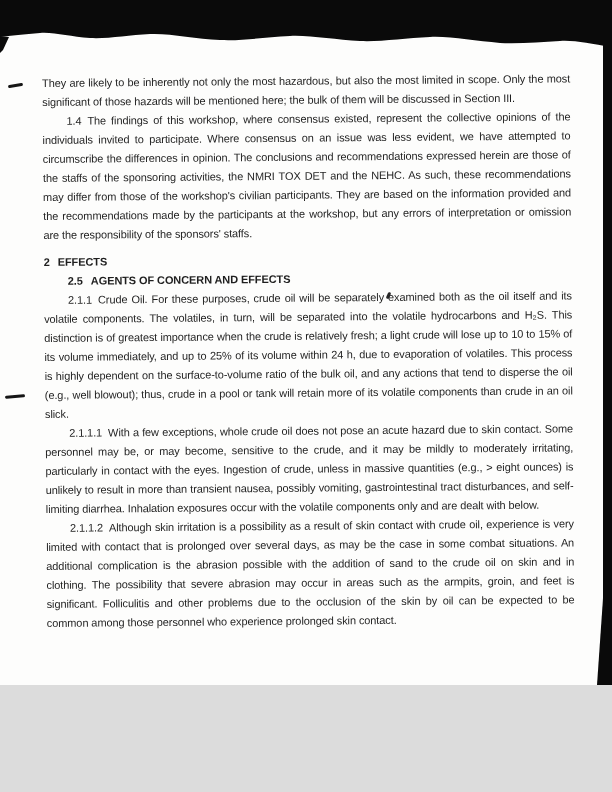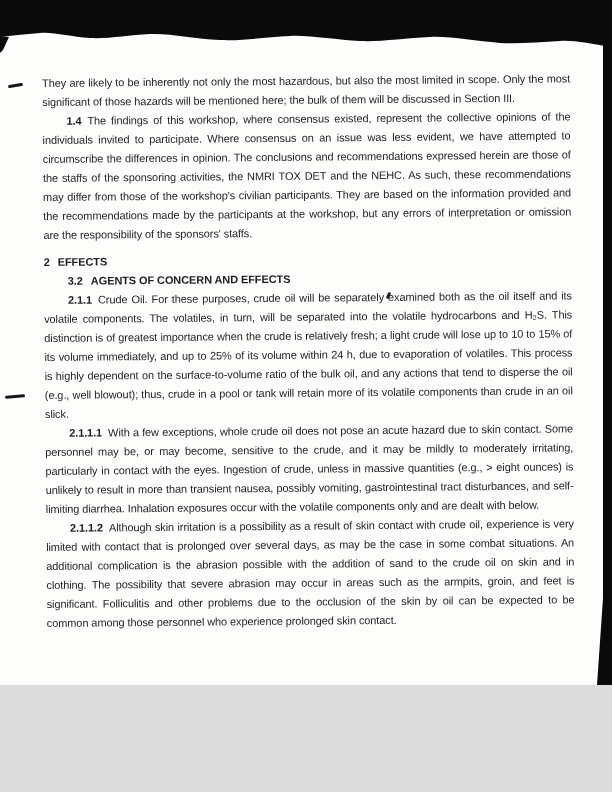--- a/index.html
+++ b/index.html
@@ -45,21 +45,21 @@
     width: 528px;
     font-size: 11px;
     line-height: 19px;
     letter-spacing: -0.1px;
     text-align: justify;
     transform: rotate(-0.5deg);
     transform-origin: 0 0;
   }
   .content p { margin: 0; }
   .indent { text-indent: 24px; }
-  .num  { font-weight: bold; margin-right: 6px; }
+  .num  { font-weight: normal; margin-right: 6px; }
   .lead { font-weight: normal; margin-right: 4px; }
   h2, h3 {
     font-size: 11px; line-height: 19px; margin: 0;
     font-weight: bold; letter-spacing: -0.1px; text-align: left;
   }
   .h-findings { margin-top: 8px; }
   .h-agents   { padding-left: 24px; }
   .hnum { margin-right: 8px; }
 
   .page-num {
@@ -87,21 +87,21 @@
   <div class="stray"></div>
 
   <div class="content">
 
     <p class="para"><span>They are likely to be inherently not only the most hazardous, but also the most limited in scope. Only the most significant of those hazards will be mentioned here; the bulk of them will be discussed in Section III.</span></p>
 
     <p class="para indent"><span class="num">1.4</span><span>The findings of this workshop, where consensus existed, represent the collective opinions of the individuals invited to participate. Where consensus on an issue was less evident, we have attempted to circumscribe the differences in opinion. The conclusions and recommendations expressed herein are those of the staffs of the sponsoring activities, the NMRI TOX DET and the NEHC. As such, these recommendations may differ from those of the workshop's civilian participants. They are based on the information provided and the recommendations made by the participants at the workshop, but any errors of interpretation or omission are the responsibility of the sponsors' staffs.</span></p>
 
     <h2 class="h-findings"><span class="hnum">2</span><span>EFFECTS</span></h2>
 
-    <h3 class="h-agents"><span class="hnum">3.2</span><span>AGENTS OF CONCERN AND EFFECTS</span></h3>
+    <h3 class="h-agents"><span class="hnum">2.5</span><span>AGENTS OF CONCERN AND EFFECTS</span></h3>
 
     <p class="para indent"><span class="num">2.1.1</span><span class="lead">Crude Oil.</span><span>For these purposes, crude oil will be separately examined both as the oil itself and its volatile components. The volatiles, in turn, will be separated into the volatile hydrocarbons and H₂S. This distinction is of greatest importance when the crude is relatively fresh; a light crude will lose up to 10 to 15% of its volume immediately, and up to 25% of its volume within 24 h, due to evaporation of volatiles. This process is highly dependent on the surface-to-volume ratio of the bulk oil, and any actions that tend to disperse the oil (e.g., well blowout); thus, crude in a pool or tank will retain more of its volatile components than crude in an oil slick.</span></p>
 
     <p class="para indent"><span class="num">2.1.1.1</span><span>With a few exceptions, whole crude oil does not pose an acute hazard due to skin contact. Some personnel may be, or may become, sensitive to the crude, and it may be mildly to moderately irritating, particularly in contact with the eyes. Ingestion of crude, unless in massive quantities (e.g., &gt; eight ounces) is unlikely to result in more than transient nausea, possibly vomiting, gastrointestinal tract disturbances, and self-limiting diarrhea. Inhalation exposures occur with the volatile components only and are dealt with below.</span></p>
 
     <p class="para indent"><span class="num">2.1.1.2</span><span>Although skin irritation is a possibility as a result of skin contact with crude oil, experience is very limited with contact that is prolonged over several days, as may be the case in some combat situations. An additional complication is the abrasion possible with the addition of sand to the crude oil on skin and in clothing. The possibility that severe abrasion may occur in areas such as the armpits, groin, and feet is significant. Folliculitis and other problems due to the occlusion of the skin by oil can be expected to be common among those personnel who experience prolonged skin contact.</span></p>
 
   </div>
 
 

